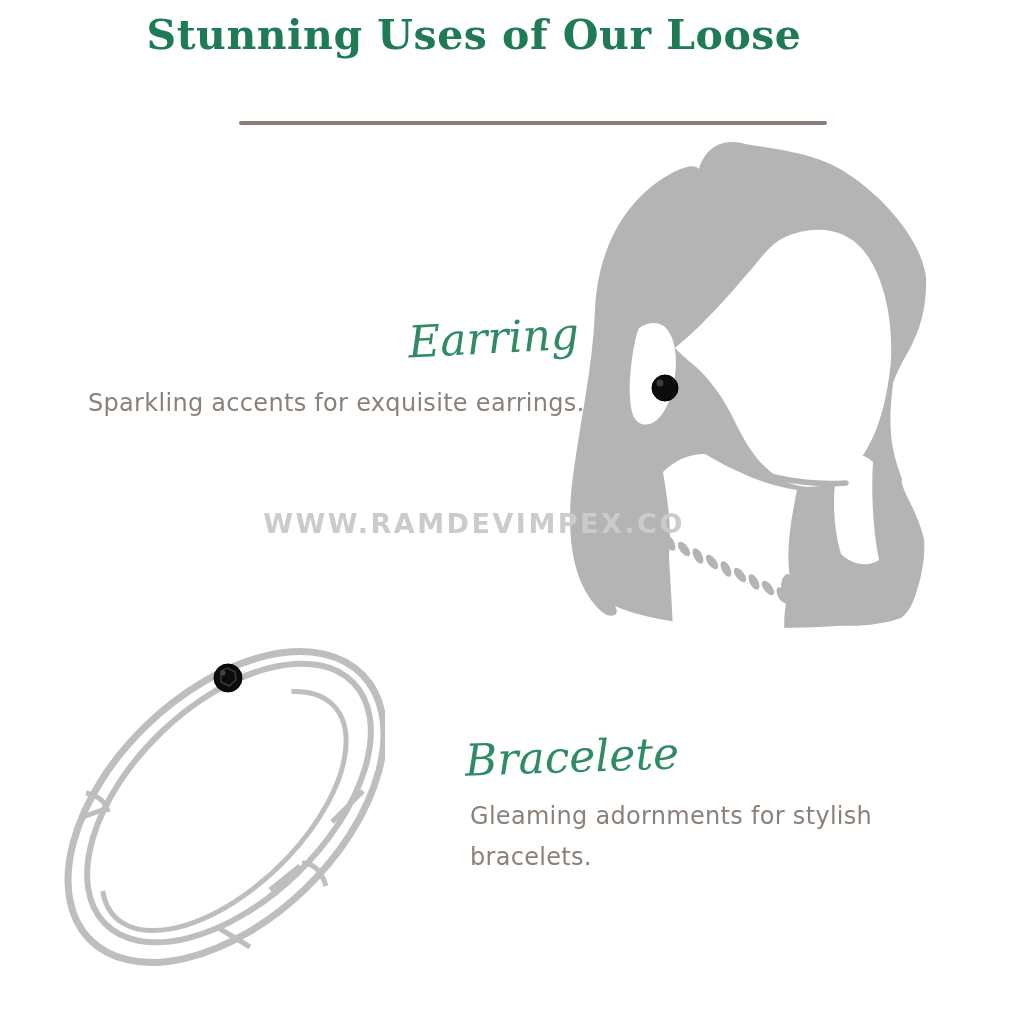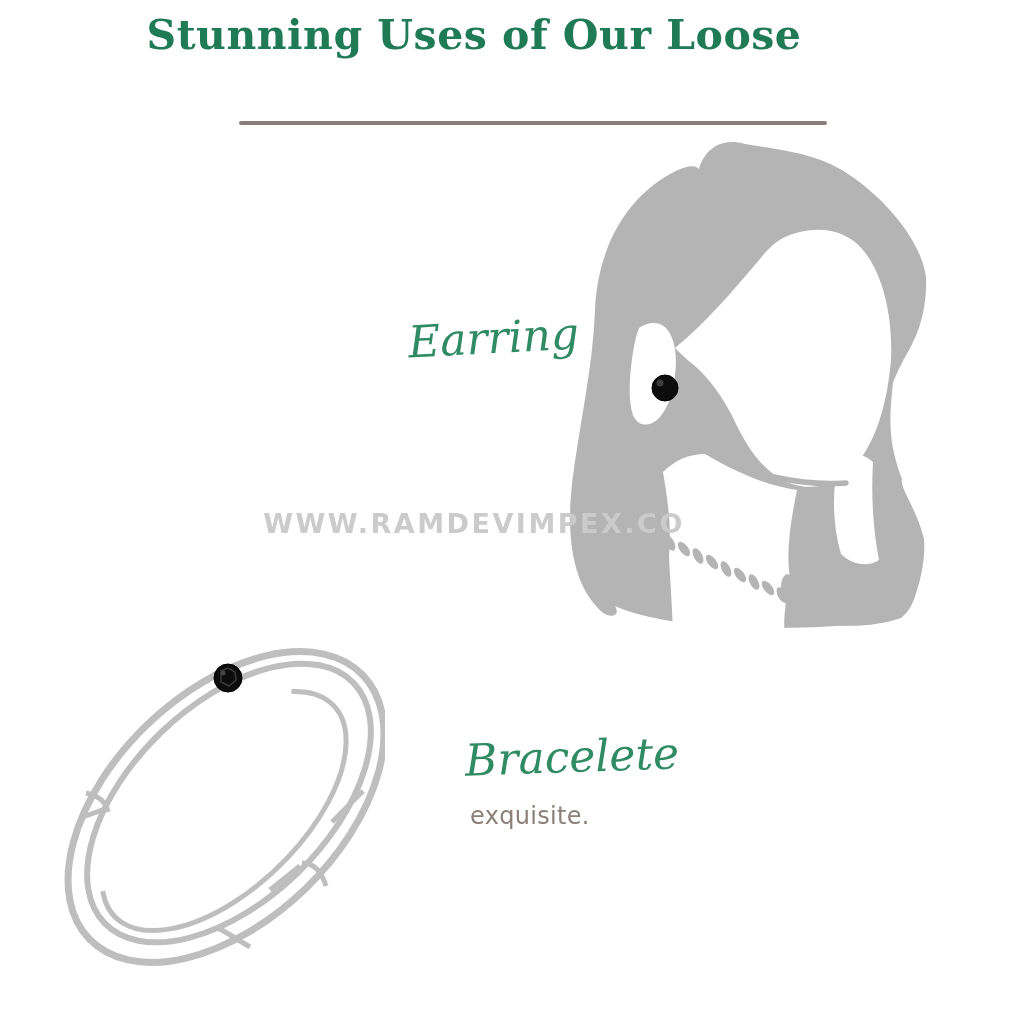--- a/index.html
+++ b/index.html
@@ -163,20 +163,21 @@
 
       <g>
         <circle cx="110" cy="260" r="13" fill="#0C0C0C"></circle>
         <circle cx="110" cy="260" r="13" fill="none" stroke="#000000" stroke-width="1"></circle>
         <circle cx="105" cy="255" r="3.5" fill="#3C3C3C"></circle>
       </g>
     </svg>
   </div>
 
   <div id="earring-label" class="abs script-label">Earring</div>
+  <div id="earring-caption" class="abs caption">Sparkling accents for exquisite earrings.</div>
 
   <div id="watermark" class="abs">WWW.RAMDEVIMPEX.CO</div>
 
   <div id="bangle-illustration" class="abs">
     <svg width="340" height="340" viewBox="0 0 340 340">
       <g fill="none" stroke="#BEBEBE">
 
         <ellipse cx="181" cy="172" rx="190" ry="114" transform="rotate(-44 181 172)" stroke-width="7"></ellipse>
 
         <ellipse cx="184" cy="168" rx="173" ry="98" transform="rotate(-44 184 168)" stroke-width="6"></ellipse>
@@ -193,16 +194,17 @@
         <circle cx="183" cy="43" r="14" fill="#0C0C0C"></circle>
         <circle cx="183" cy="43" r="14" fill="none" stroke="#000000" stroke-width="1"></circle>
         <path d="M 176,36 L 183,33 L 190,37 L 191,45 L 184,51 L 176,47 Z" fill="none" stroke="#3A3A3A" stroke-width="1.5"></path>
         <circle cx="178" cy="38" r="2.5" fill="#444444"></circle>
       </g>
     </svg>
   </div>
 
   <div id="bracelet-label" class="abs script-label">Bracelete</div>
   <div id="bracelet-caption" class="abs caption">
-    <div>exquisite.</div>
+    <div>Gleaming adornments for stylish</div>
+    <div>bracelets.</div>
   </div>
 
 </div>
 
 </body></html>

